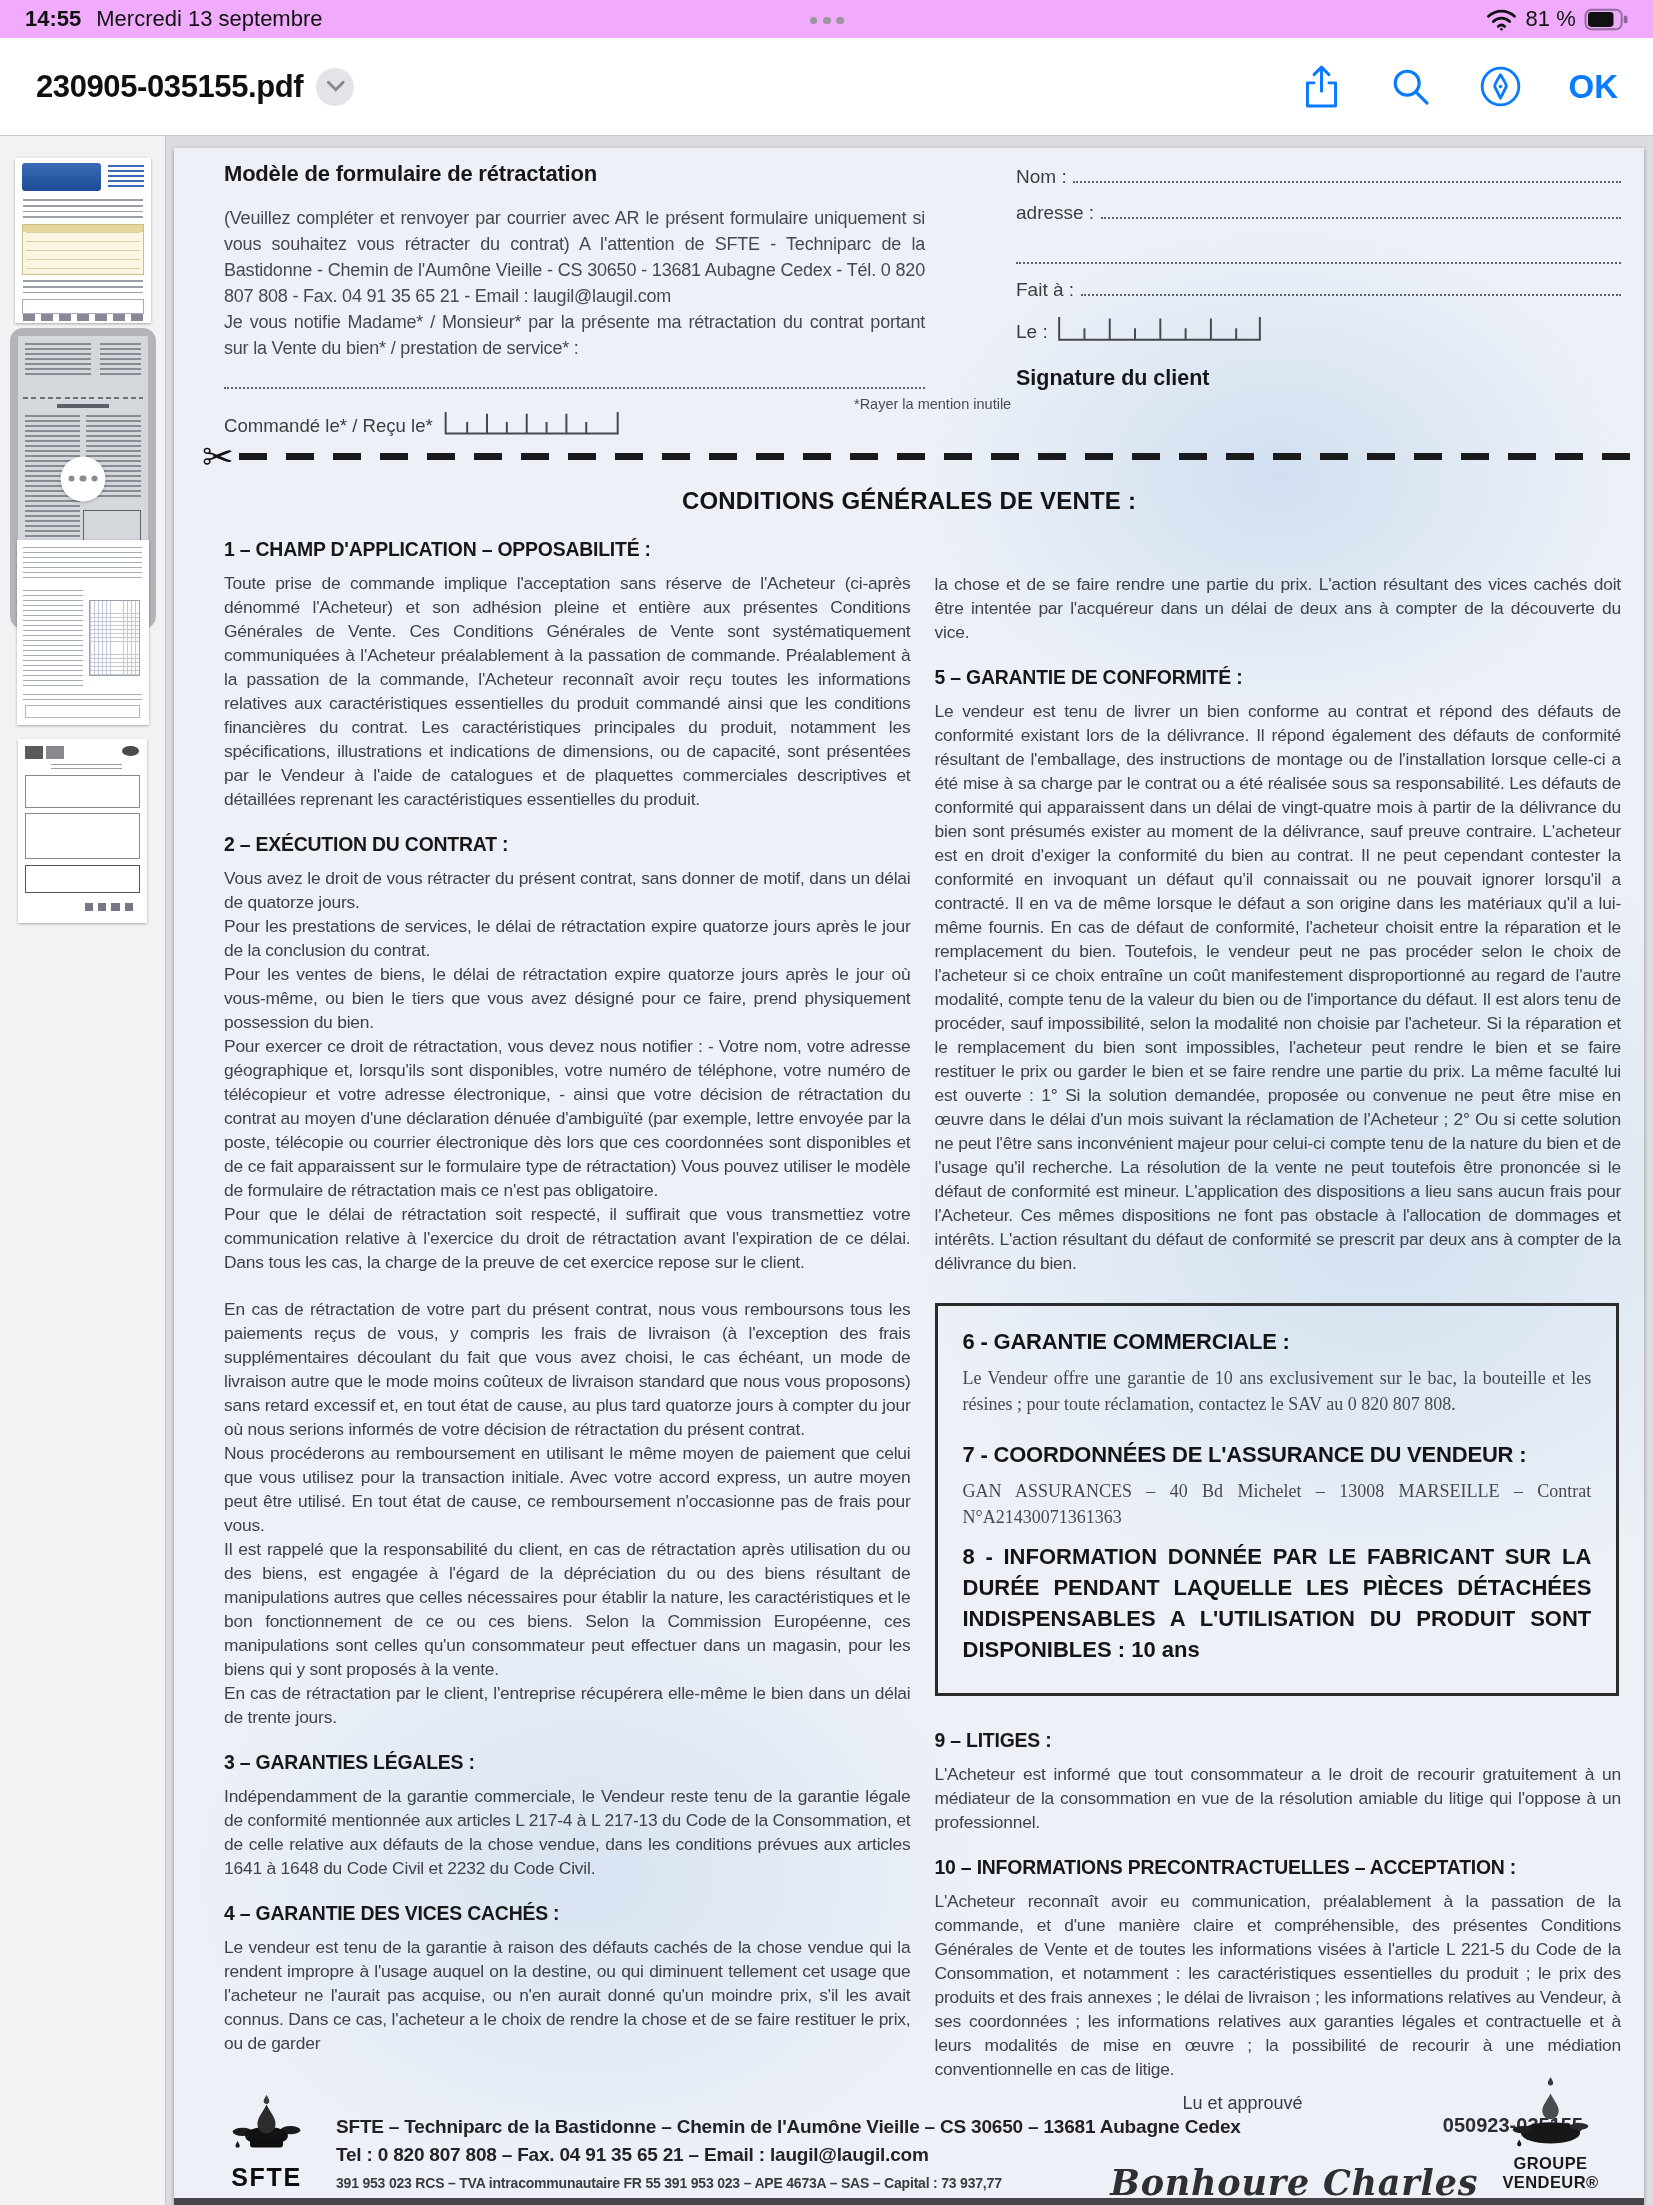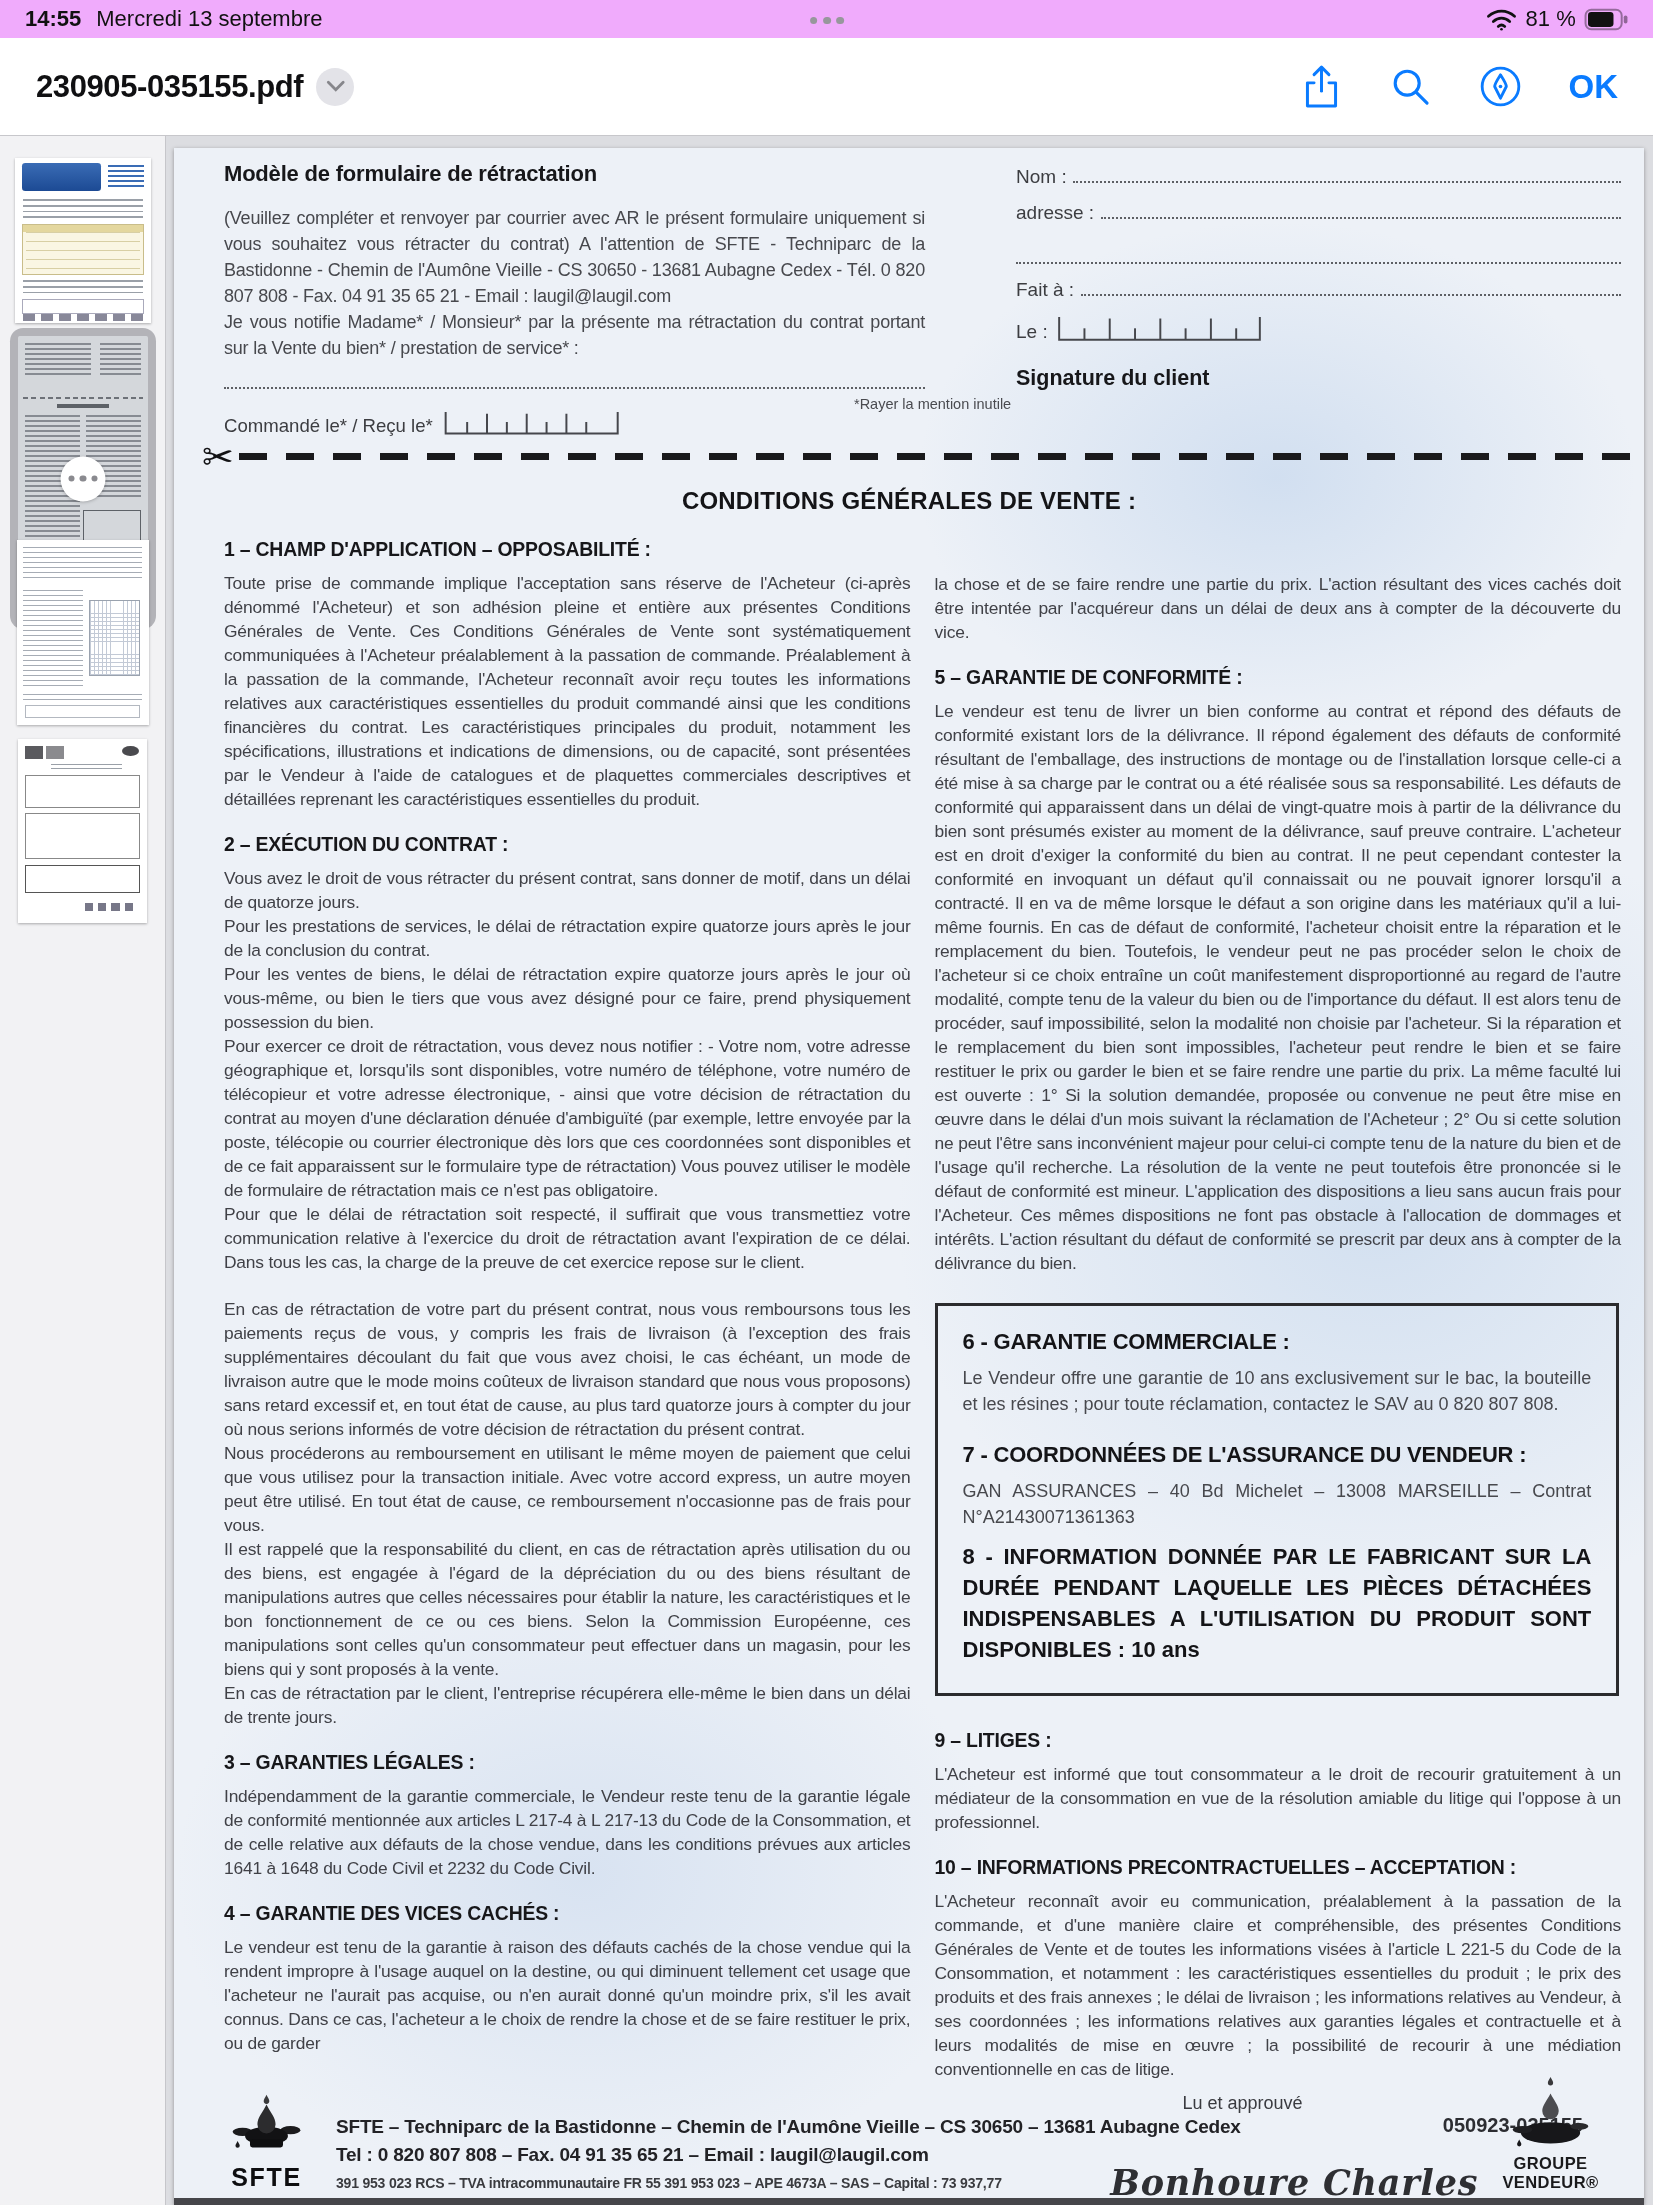--- a/index.html
+++ b/index.html
@@ -110,21 +110,21 @@
   .columns { position:absolute; left:50px; right:23px; top:379px; display:flex; gap:24px; }
   .col { flex:1; min-width:0; }
   .h-sec { font-weight:700; font-size:19.4px; color:#17171a; margin:22px 0 10px; letter-spacing:-0.2px; }
   .col .h-sec:first-child { margin-top:11.6px; }
   .para { font-size:17.4px; line-height:24px; color:#404147; text-align:justify; letter-spacing:-0.2px; }
   .para.gap { margin-top:23px; }
   .intro { margin-top:45px; }
 
   .gbox { border:3.3px solid #2b2b2e; padding:23px 25px 28px; margin:28px 1.7px 33px 0; }
   .gbox .h-box { font-size:22px; font-weight:700; color:#141417; letter-spacing:-0.2px; }
-  .gbox .p-box { margin:10px 0 25px; font-size:18px; line-height:26px; color:#47484d; text-align:justify; }
+  .gbox .p-box { margin:10px 0 25px; font-size:18px; line-height:26px; color:#47484d; text-align:justify;font-family:Liberation Serif, serif; }
   .gbox .h-big { font-size:22px; font-weight:700; line-height:31px; color:#141417; text-align:justify; margin-top:11.6px; }
 
   .approved-row { display:flex; align-items:baseline; margin-top:11.6px;flex-direction:column; }
   .approved { margin-left:248px; font-size:18px; color:#3a3b40; }
   .doc-num { margin-left:auto; margin-right:38px; font-size:20px; font-weight:700; color:#2c2d32; }
   .sig-name { margin-top:25px; text-align:center; padding-left:33px;
     font-family:"DejaVu Serif", serif; font-style:italic; font-weight:700; font-size:35px; color:#2e2f33; letter-spacing:0.8px; }
   .signed-by { margin-top:28px; text-align:center; padding-left:16.5px; font-size:15.7px; color:#55565b; }
 
   .page-footer { position:absolute; left:43px; right:23px; bottom:13.2px; display:flex; align-items:flex-end; }

